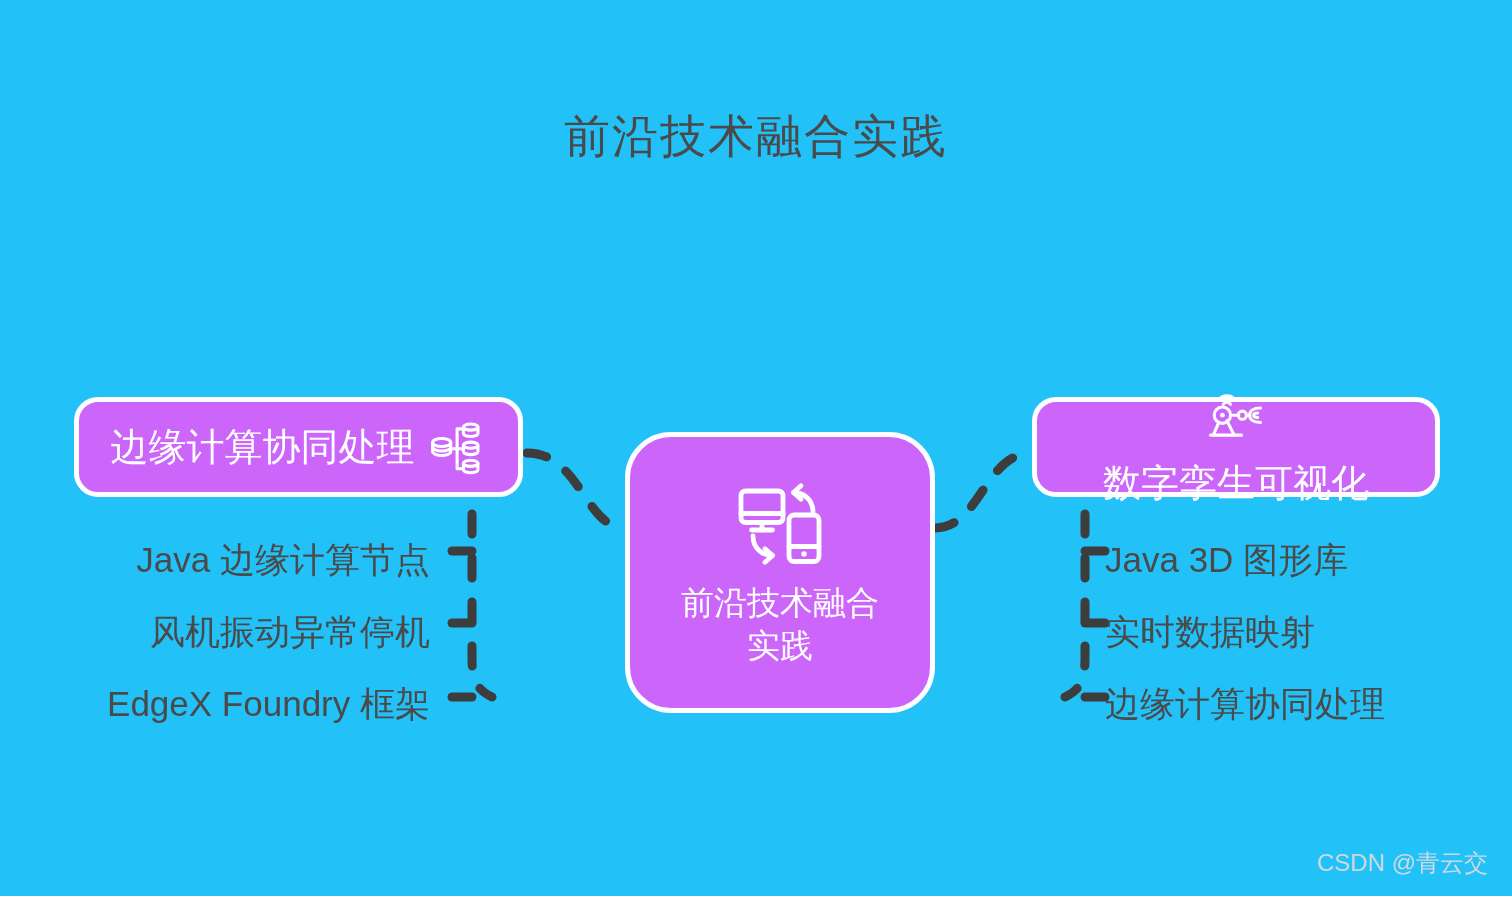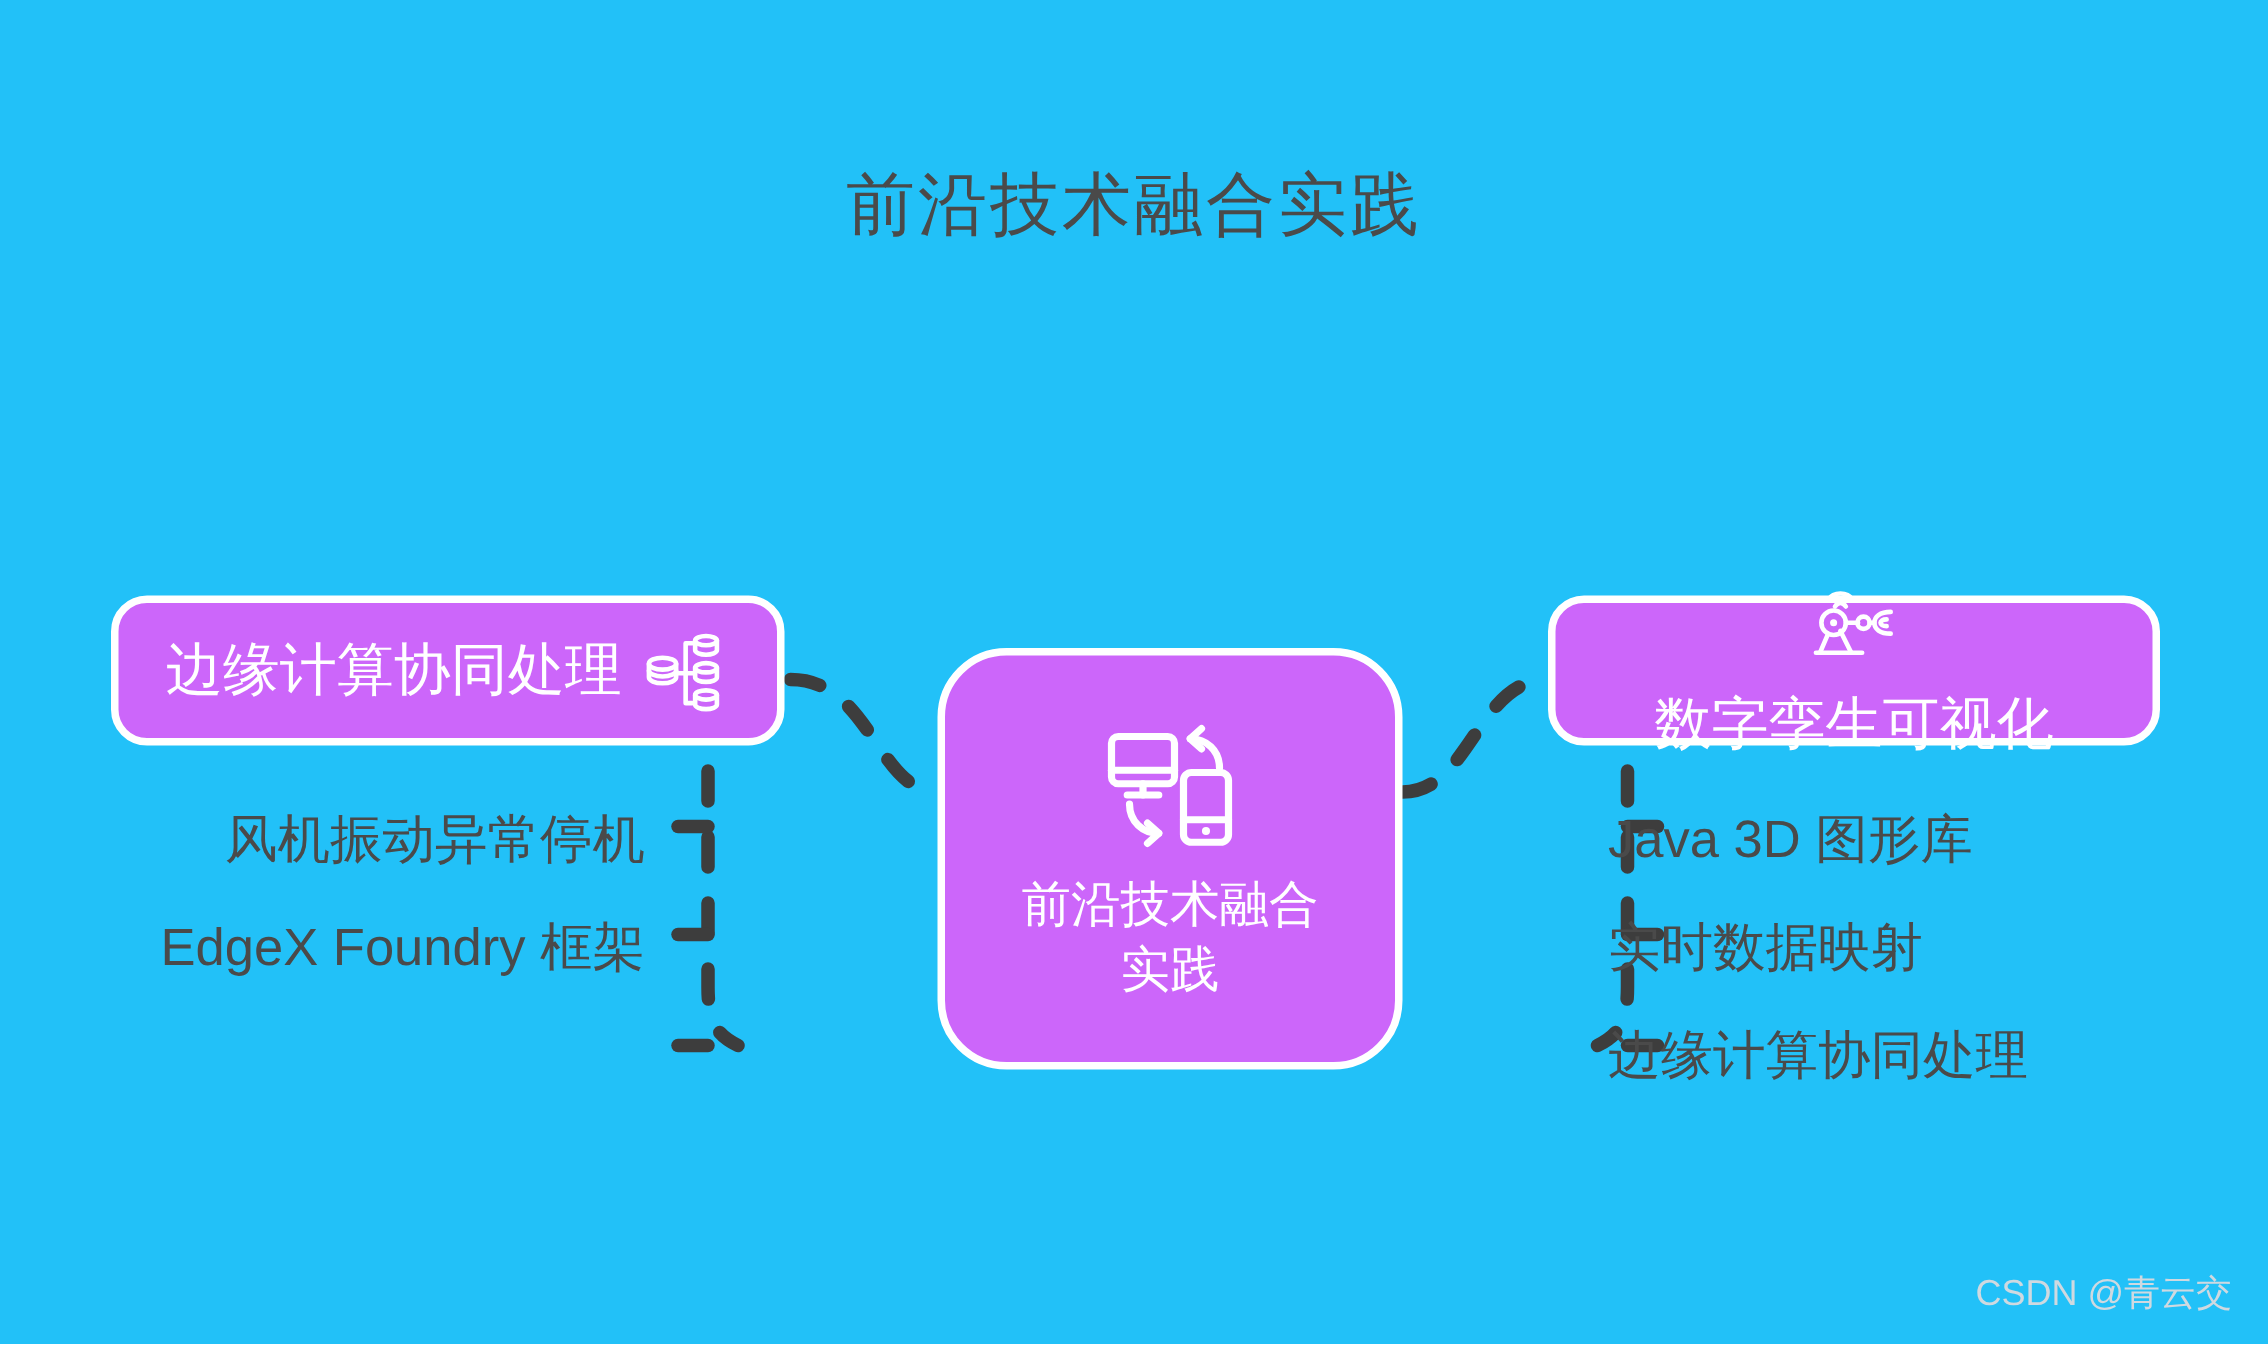--- a/index.html
+++ b/index.html
@@ -116,21 +116,21 @@
     flex-direction: column;
   }
   #leaf-list-left {
     left: 40px;
     top: 524px;
     width: 390px;
     align-items: flex-end;
     text-align: right;
   }
   #leaf-list-right {
-    left: 1072px;
+    left: 1105px;
     top: 524px;
     width: 390px;
     align-items: flex-start;
     text-align: left;
   }
   .leaf-item {
     font-size: 35px;
     line-height: 44px;
     color: #4a4a4a;
     white-space: nowrap;
@@ -245,20 +245,21 @@
 
         <path d="M 13 38 L 7 52"></path>
         <path d="M 22 36 L 30 52"></path>
         <path d="M 4 52 L 38 52"></path>
       </g>
     </svg>
     <span class="node-side-label">数字孪生可视化</span>
   </div>
 
   <div id="leaf-list-left" class="leaf-list">
+    <div class="leaf-item">Java 边缘计算节点</div>
     <div class="leaf-item">风机振动异常停机</div>
     <div class="leaf-item">EdgeX Foundry 框架</div>
   </div>
 
   <div id="leaf-list-right" class="leaf-list">
     <div class="leaf-item">Java 3D 图形库</div>
     <div class="leaf-item">实时数据映射</div>
     <div class="leaf-item">边缘计算协同处理</div>
   </div>
 

